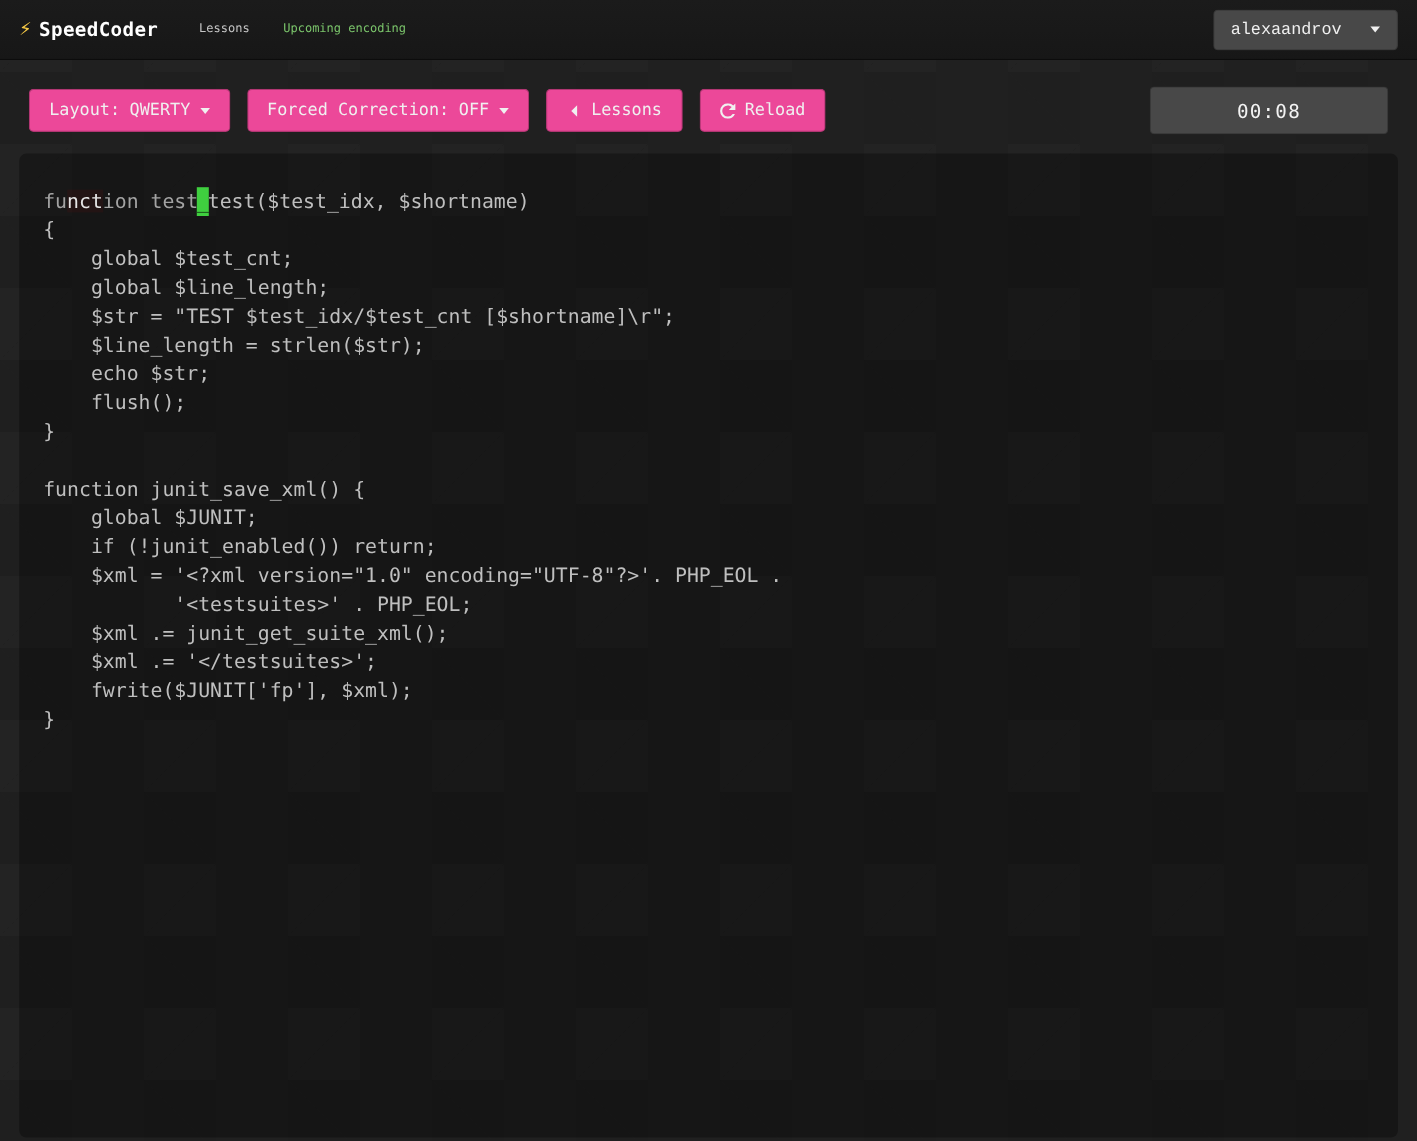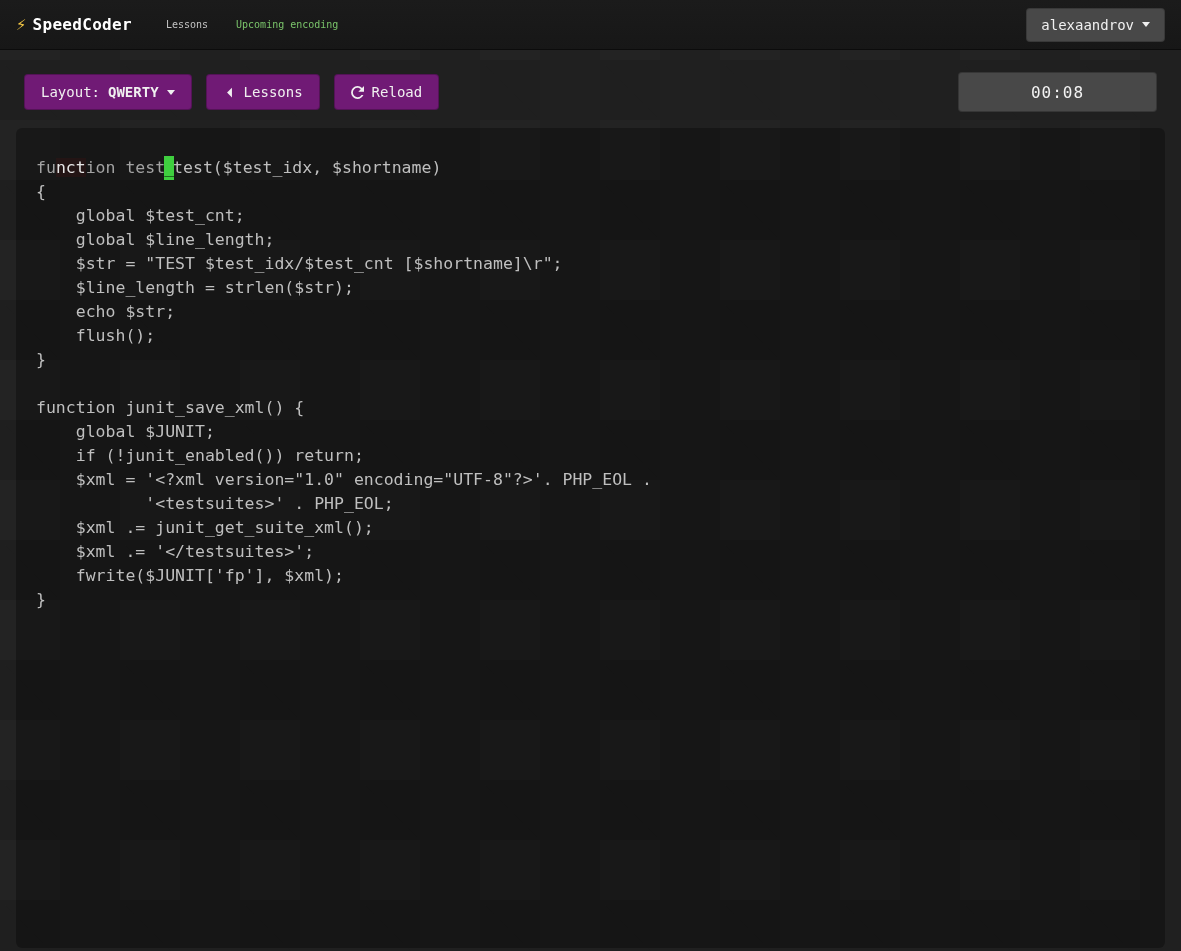--- a/index.html
+++ b/index.html
@@ -27,41 +27,41 @@
   border-bottom:1px solid #0c0c0c;
   position:relative; z-index:2;
 }
 .brand{ display:flex; align-items:center; gap:6px; margin-right:20px; color:#fff;
   font-weight:700; font-size:16px; letter-spacing:.3px; cursor:pointer;}
 .brand .bolt{ color:#f6c945; font-size:17px; display:inline-block; transform:translateY(-1px);}
 .navlink{ color:#c4c4c4; font-size:10px; padding:8px 14px; cursor:pointer;}
 .navlink.green{ color:#7bc56b; }
 .spacer{ flex:1; }
 .user-btn{
-  display:flex; align-items:center; gap:8px;
+  display:flex; align-items:center; gap:24px;
   background:#484848; color:#f0f0f0; font-size:14px;
   border:1px solid rgba(0,0,0,.2);
-  padding:8px 14px; border-radius:4px; cursor:pointer;
+  padding:8px 14px; border-radius:4px; cursor:pointer;font-family:Liberation Mono, monospace;
 }
 .caret{ width:0;height:0;border-left:4px solid transparent;border-right:4px solid transparent;
   border-top:5px solid currentColor; display:inline-block;}
 
 .toolbar{
   display:flex; align-items:center; gap:14px;
   padding:22px 24px 16px 24px; position:relative; z-index:2;
 }
 .btn{
   display:inline-flex; align-items:center; gap:8px;
-  background:#701a75; color:#f0f0f0; font-size:14px;
+  background:#ec4899; color:#f0f0f0; font-size:14px;
   font-family:inherit;
   border:1px solid rgba(0,0,0,.25);
   padding:9px 16px; border-radius:4px; cursor:pointer;
   white-space:nowrap;
 }
-.btn .bold{ font-weight:700; }
+.btn .bold{ font-weight:400; }
 .btn svg{ width:13px; height:13px; fill:currentColor; }
 .timer{
   margin-left:auto;
   width:199px; height:40px;
   background:#484848; border:1px solid rgba(0,0,0,.25);
   border-radius:4px; display:flex; align-items:center; justify-content:center;
   font-size:16px; letter-spacing:1px; color:#f3f3f3;
 }
 
 .code-panel{
@@ -101,20 +101,25 @@
   </div>
 </div>
 
 <div class="toolbar">
   <div class="btn">
     <span>Layout:</span>
     <span class="bold">QWERTY</span>
     <span class="caret"></span>
   </div>
   <div class="btn">
+    <span>Forced Correction:</span>
+    <span class="bold">OFF</span>
+    <span class="caret"></span>
+  </div>
+  <div class="btn">
     <svg viewBox="0 0 16 16">
         <path d="M11 2 5 8l6 6V2z"></path>
       </svg>
     <span>Lessons</span>
   </div>
   <div class="btn">
     <svg viewBox="0 0 16 16">
         <path d="M13.6 2.4A7.9 7.9 0 0 0 8 .1 7.9 7.9 0 0 0 .1 8 7.9 7.9 0 0 0 8 15.9c3.3 0 6.1-2 7.3-4.9h-2.3A5.7 5.7 0 0 1 8 13.7 5.7 5.7 0 0 1 2.3 8 5.7 5.7 0 0 1 8 2.3c1.6 0 3 .7 4 1.7L9 7h7V0l-2.4 2.4z"></path>
       </svg>
     <span>Reload</span>

